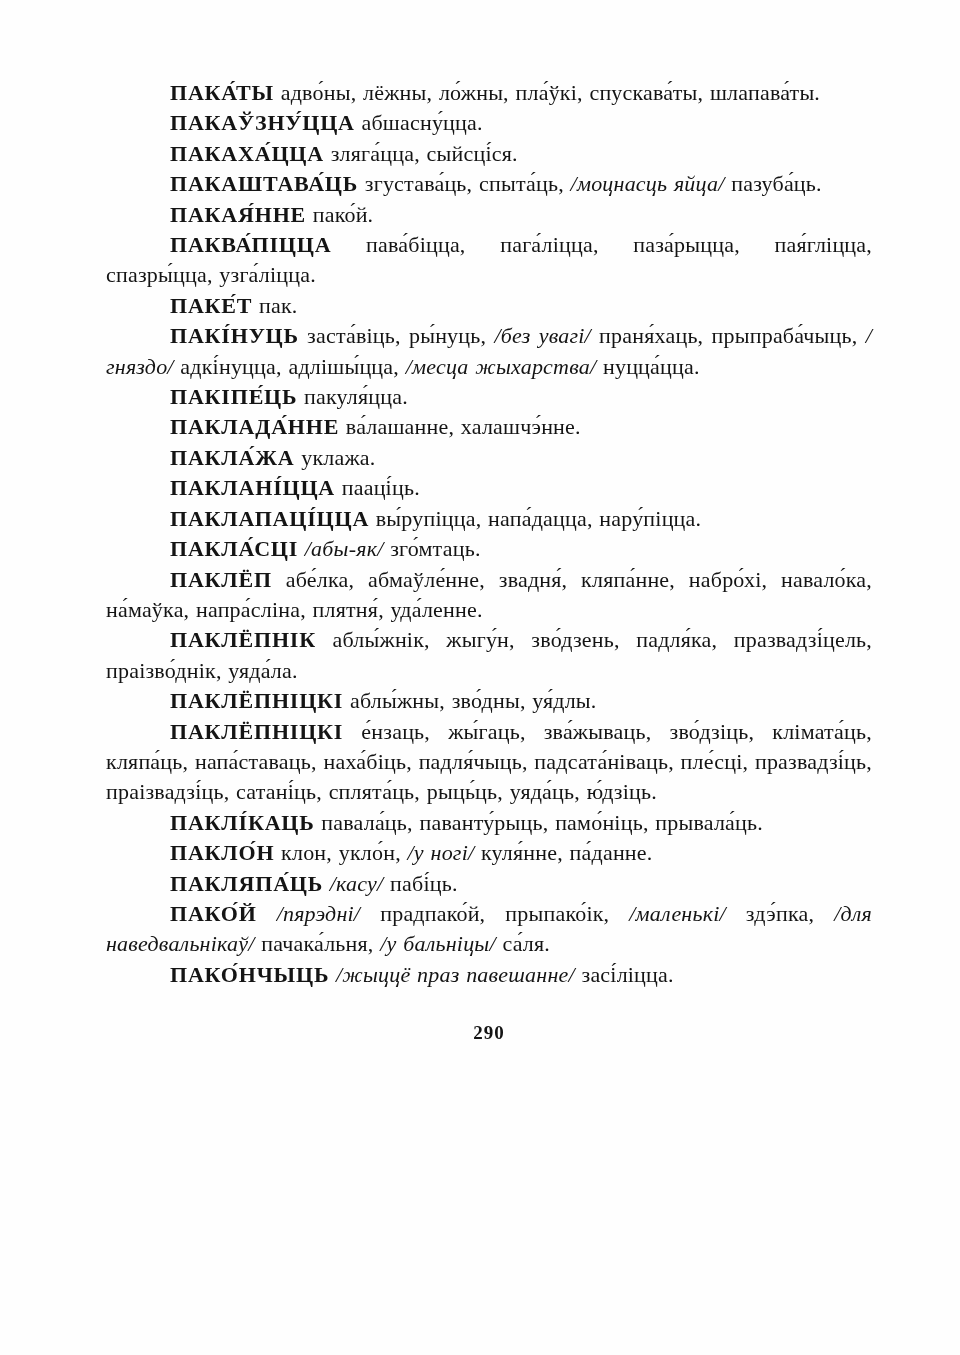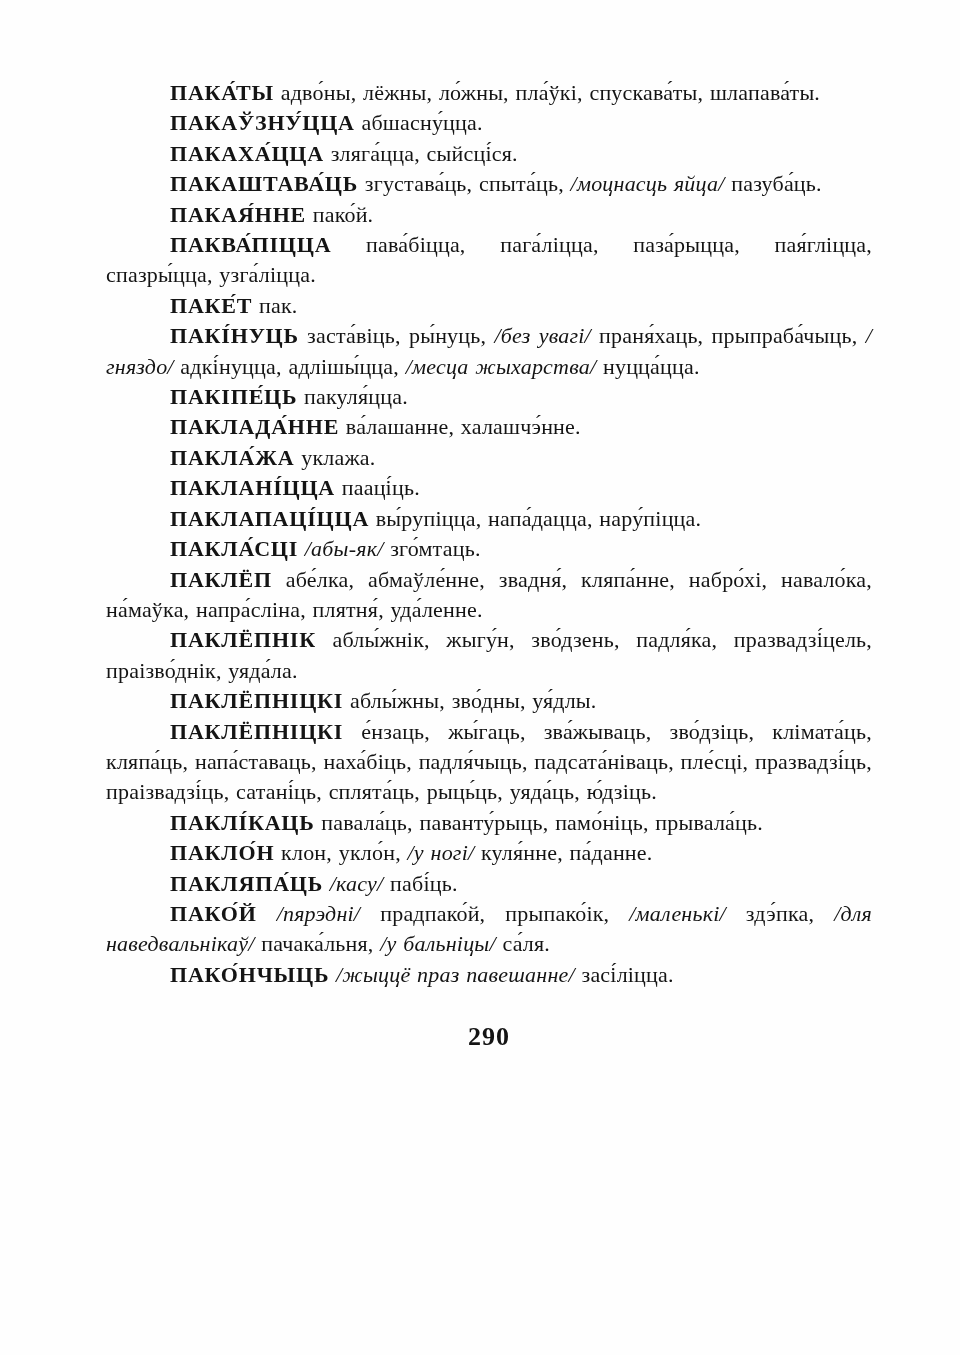--- a/index.html
+++ b/index.html
@@ -36,21 +36,21 @@
   }
   .column .norm {
     font-weight: normal;
   }
   .column .ital {
     font-style: italic;
   }
   .folio {
     margin-top: 32px;
     text-align: center;
-    font-size: 26px;
+    font-size: 19px;
     font-weight: bold;
     letter-spacing: 1px;
   }
 </style>
 </head>
 <body>
 
 <div class="page">
   <main class="column">
       <p class="entry"><span class="head">ПАКА́ТЫ</span><span class="norm"> адво́ны, лёжны, ло́жны, пла́ўкі, спускава́ты, шлапава́ты.</span></p>

